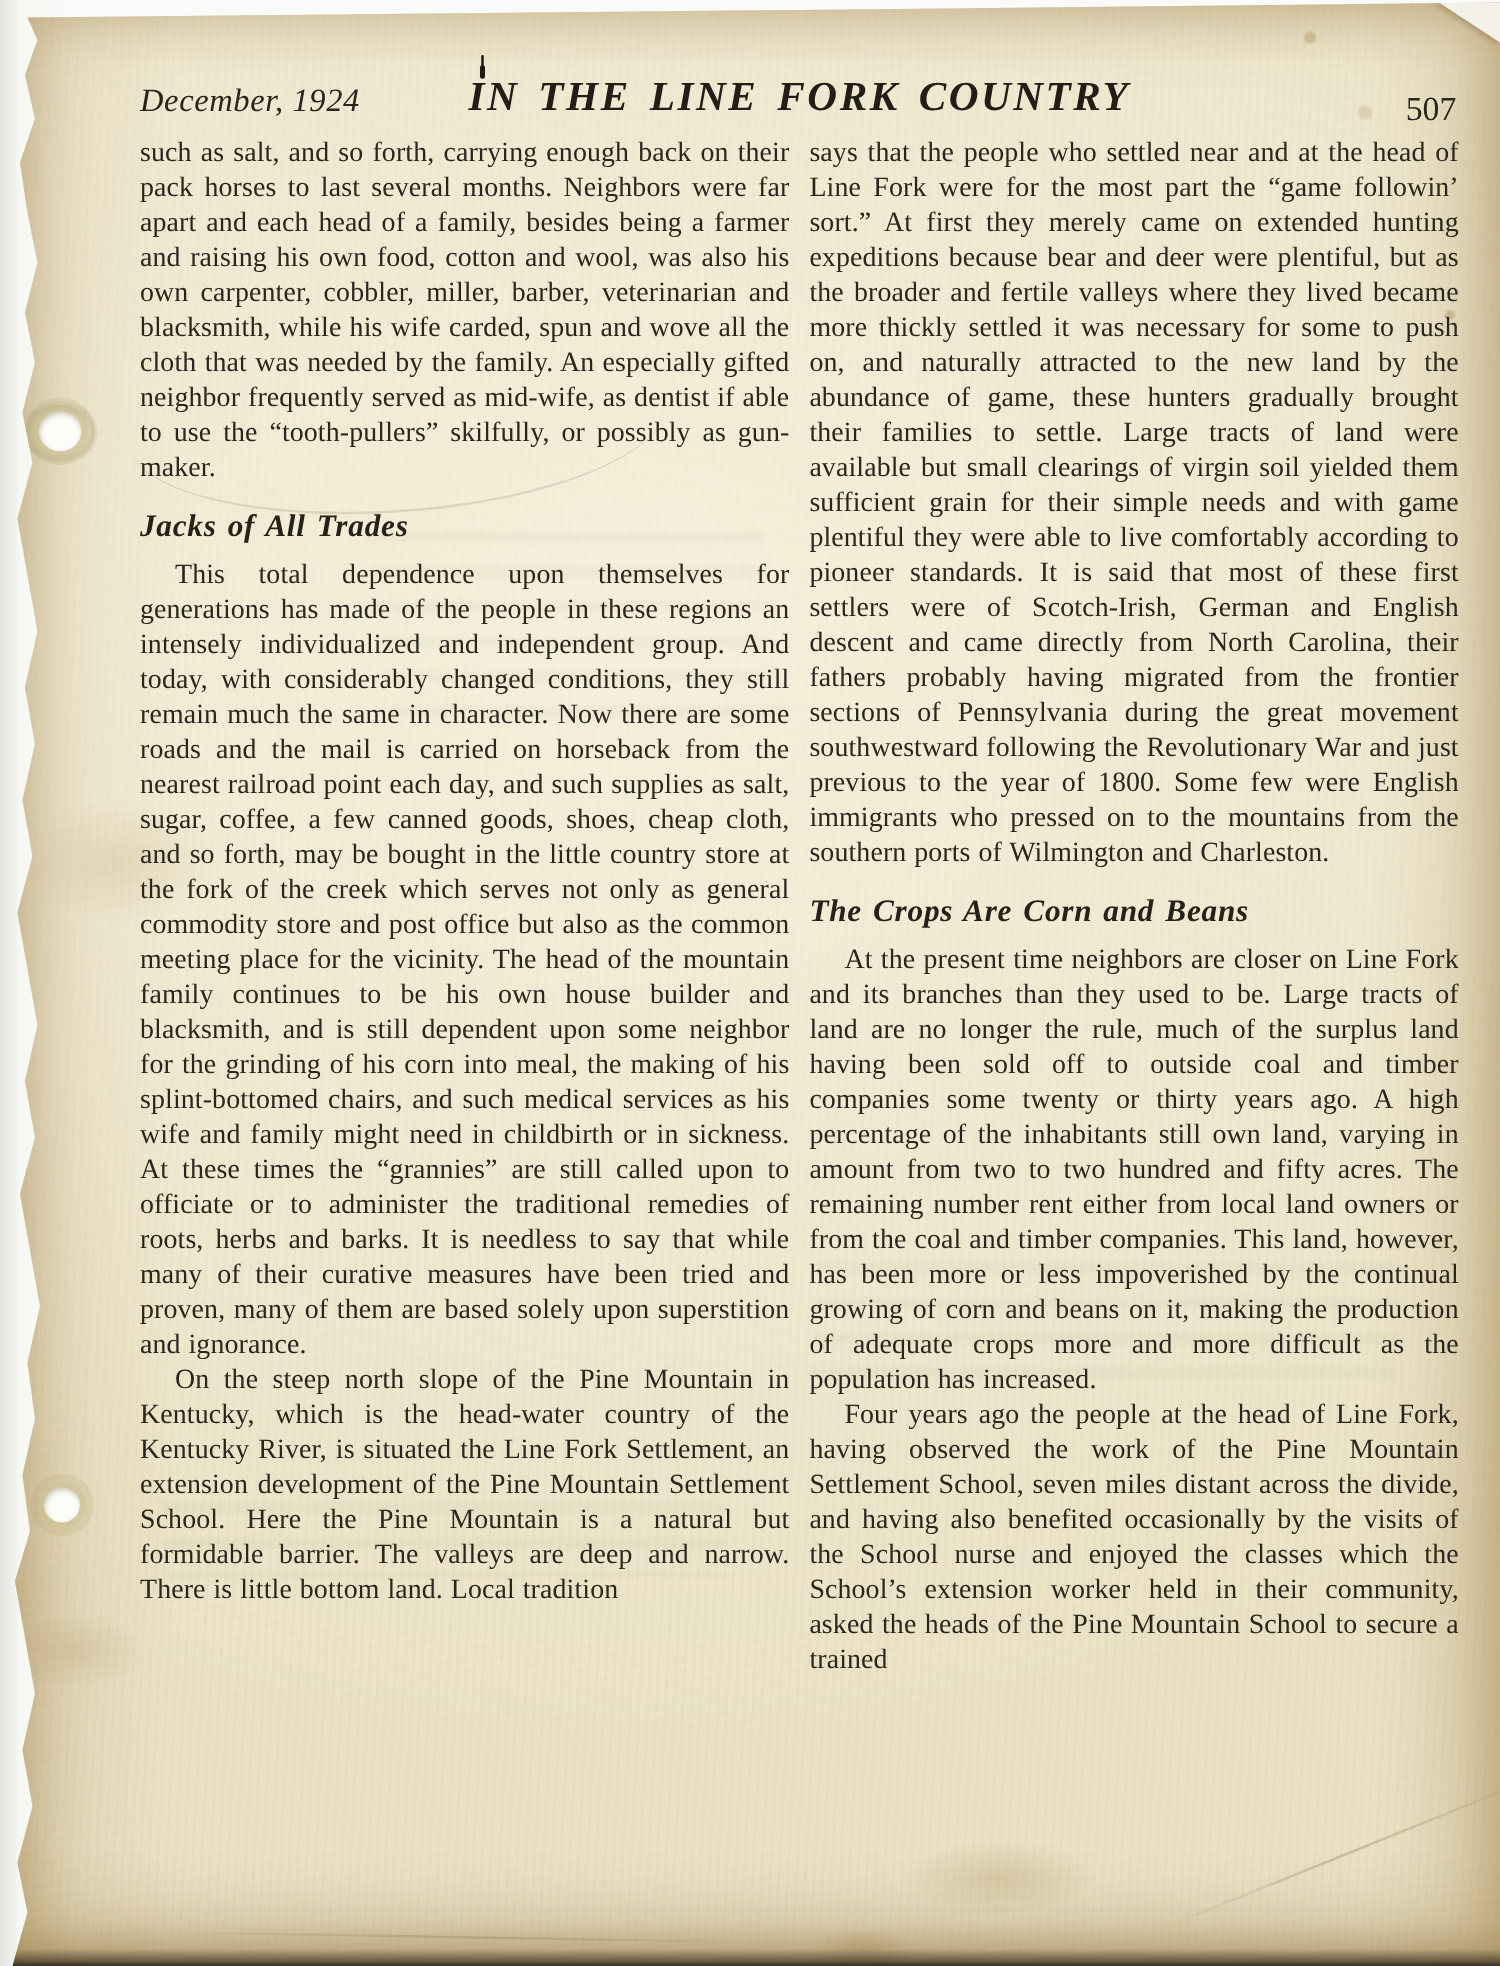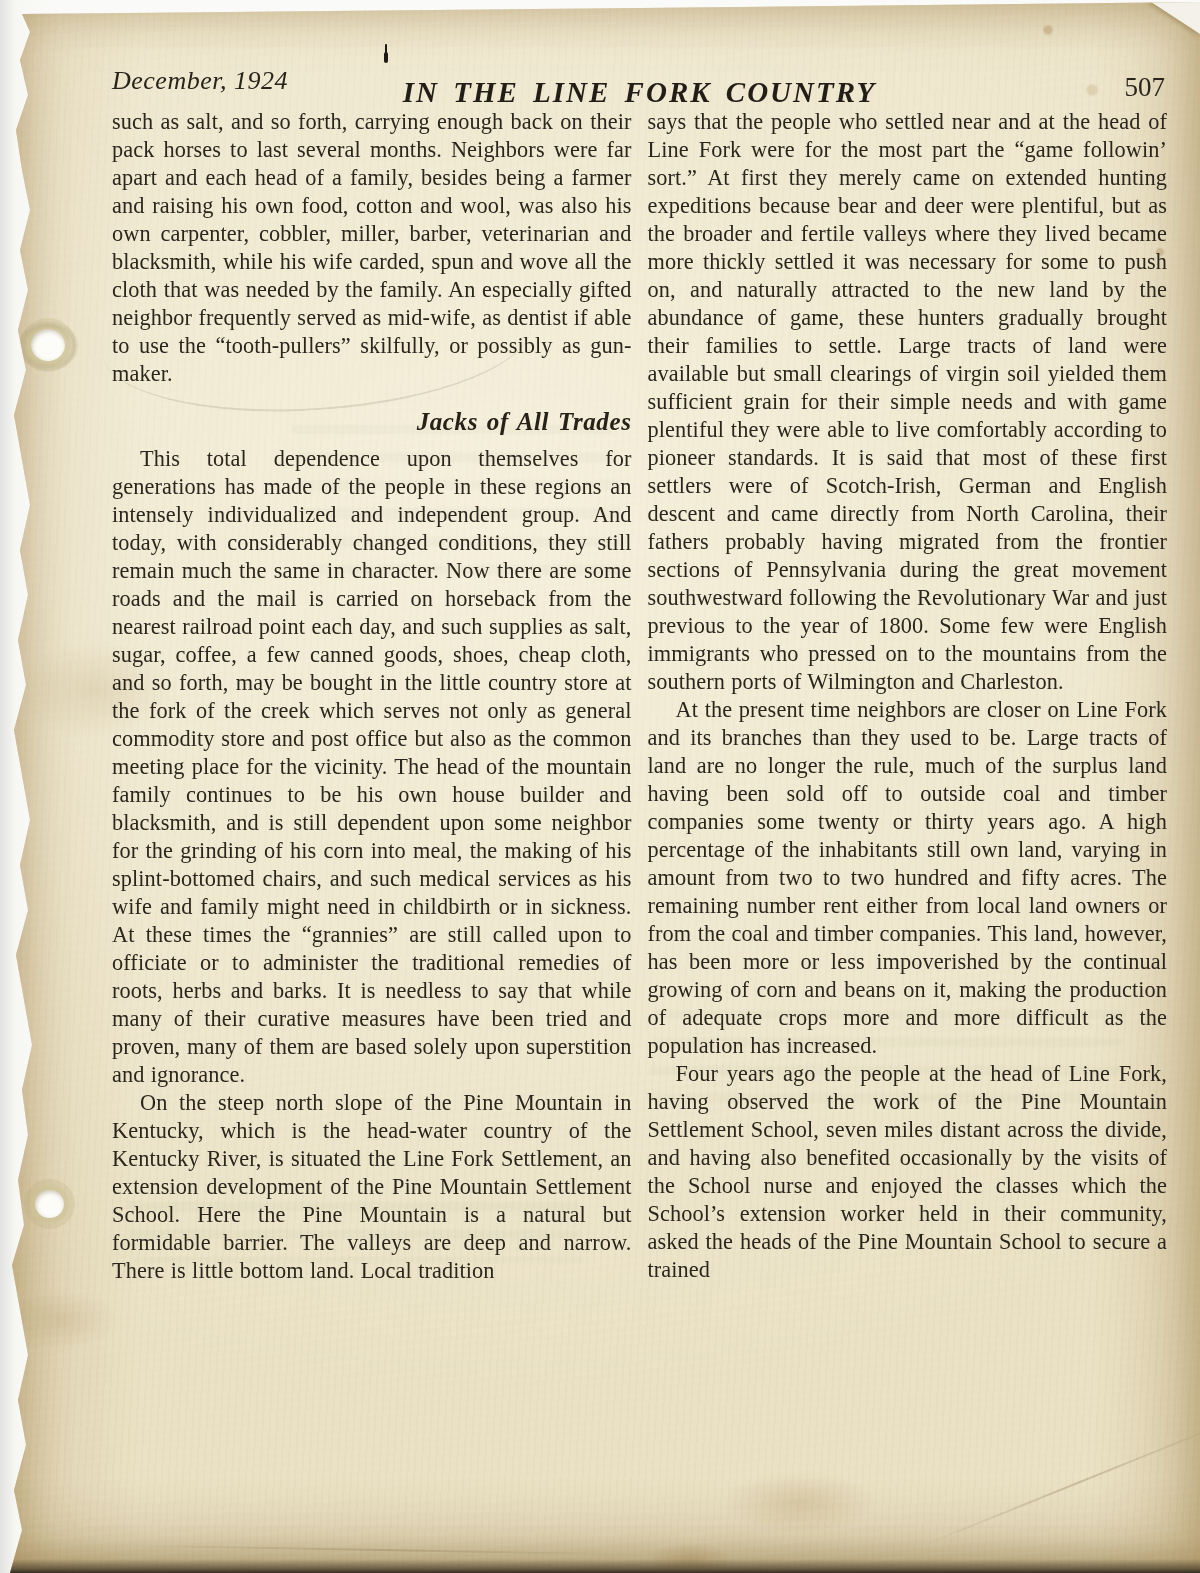--- a/index.html
+++ b/index.html
@@ -87,34 +87,34 @@
   .ghost-2{left:650px;top:1010px;width:470px;height:110px;transform:skewX(-5deg);}
   .ghost-3{left:130px;top:1202px;width:450px;height:60px;transform:skewX(4deg);}
   
   .page-header{position:absolute;left:112px;right:33px;top:56px;height:46px;}
   .hdr-date{
     position:absolute;left:0;top:10px;font-style:italic;font-size:26px;color:#28231b;
     letter-spacing:0.5px;
   }
   .hdr-title{
     position:absolute;left:0;right:0;top:4px;text-align:center;
-    font-style:italic;font-weight:700;font-size:29px;color:#221e17;
-    letter-spacing:2px;word-spacing:5px;margin-top:16px;
+    font-style:italic;font-weight:700;font-size:33px;color:#221e17;
+    letter-spacing:2px;word-spacing:5px;
   }
   .hdr-no{position:absolute;right:2px;top:16px;font-size:27px;color:#2a251d;}
   .columns{
     position:absolute;left:112px;right:33px;top:108px;bottom:40px;
     display:flex;gap:16px;
   }
   .col{flex:1 1 0;color:#2b261d;font-size:22.3px;line-height:28px;
     text-align:justify;letter-spacing:0.1px;word-spacing:0.6px;}
   .col p{margin:0;text-indent:28px;}
   .col p.noindent{text-indent:0;}
   .col h3{
-    margin:20px 0 9px 0;text-align:right;text-indent:0;
+    margin:20px 0 9px 0;text-align:left;text-indent:0;
     font-style:italic;font-weight:600;font-size:25px;color:#262119;
     letter-spacing:0.6px;word-spacing:2px;
   }
 </style>
 </head>
 <body>
 
 <div class="viewport">
   <div class="page">
 
@@ -137,20 +137,21 @@
 
     <div class="columns">
       <div class="col">
         <p class="noindent">such as salt, and so forth, carrying enough back on their pack horses to last several months.  Neighbors were far apart and each head of a family, besides being a farmer and raising his own food, cotton and wool, was also his own carpenter, cobbler, miller, barber, veterinarian and blacksmith, while his wife carded, spun and wove all the cloth that was needed by the family.  An especially gifted neighbor frequently served as mid-wife, as dentist if able to use the “tooth-pullers” skilfully, or possibly as gun-maker.</p>
         <h3>Jacks of All Trades</h3>
         <p>This total dependence upon themselves for generations has made of the people in these regions an intensely individualized and independent group.  And today, with considerably changed conditions, they still remain much the same in character.  Now there are some roads and the mail is carried on horseback from the nearest railroad point each day, and such supplies as salt, sugar, coffee, a few canned goods, shoes, cheap cloth, and so forth, may be bought in the little country store at the fork of the creek which serves not only as general commodity store and post office but also as the common meeting place for the vicinity.  The head of the mountain family continues to be his own house builder and blacksmith, and is still dependent upon some neighbor for the grinding of his corn into meal, the making of his splint-bottomed chairs, and such medical services as his wife and family might need in childbirth or in sickness.  At these times the “grannies” are still called upon to officiate or to administer the traditional remedies of roots, herbs and barks.  It is needless to say that while many of their curative measures have been tried and proven, many of them are based solely upon superstition and ignorance.</p>
         <p>On the steep north slope of the Pine Mountain in Kentucky, which is the head-water country of the Kentucky River, is situated the Line Fork Settlement, an extension development of the Pine Mountain Settlement School.  Here the Pine Mountain is a natural but formidable barrier.  The valleys are deep and narrow.  There is little bottom land.  Local tradition</p>
       </div>
       <div class="col">
         <p class="noindent">says that the people who settled near and at the head of Line Fork were for the most part the “game followin’ sort.”  At first they merely came on extended hunting expeditions because bear and deer were plentiful, but as the broader and fertile valleys where they lived became more thickly settled it was necessary for some to push on, and naturally attracted to the new land by the abundance of game, these hunters gradually brought their families to settle.  Large tracts of land were available but small clearings of virgin soil yielded them sufficient grain for their simple needs and with game plentiful they were able to live comfortably according to pioneer standards.  It is said that most of these first settlers were of Scotch-Irish, German and English descent and came directly from North Carolina, their fathers probably having migrated from the frontier sections of Pennsylvania during the great movement southwestward following the Revolutionary War and just previous to the year of 1800.  Some few were English immigrants who pressed on to the mountains from the southern ports of Wilmington and Charleston.</p>
+        <h3>The Crops Are Corn and Beans</h3>
         <p>At the present time neighbors are closer on Line Fork and its branches than they used to be.  Large tracts of land are no longer the rule, much of the surplus land having been sold off to outside coal and timber companies some twenty or thirty years ago.  A high percentage of the inhabitants still own land, varying in amount from two to two hundred and fifty acres.  The remaining number rent either from local land owners or from the coal and timber companies.  This land, however, has been more or less impoverished by the continual growing of corn and beans on it, making the production of adequate crops more and more difficult as the population has increased.</p>
         <p>Four years ago the people at the head of Line Fork, having observed the work of the Pine Mountain Settlement School, seven miles distant across the divide, and having also benefited occasionally by the visits of the School nurse and enjoyed the classes which the School’s extension worker held in their community, asked the heads of the Pine Mountain School to secure a trained</p>
       </div>
     </div>
 
     <div class="bottom-shadow"></div>
   </div>
 </div>
 
 </body></html>

